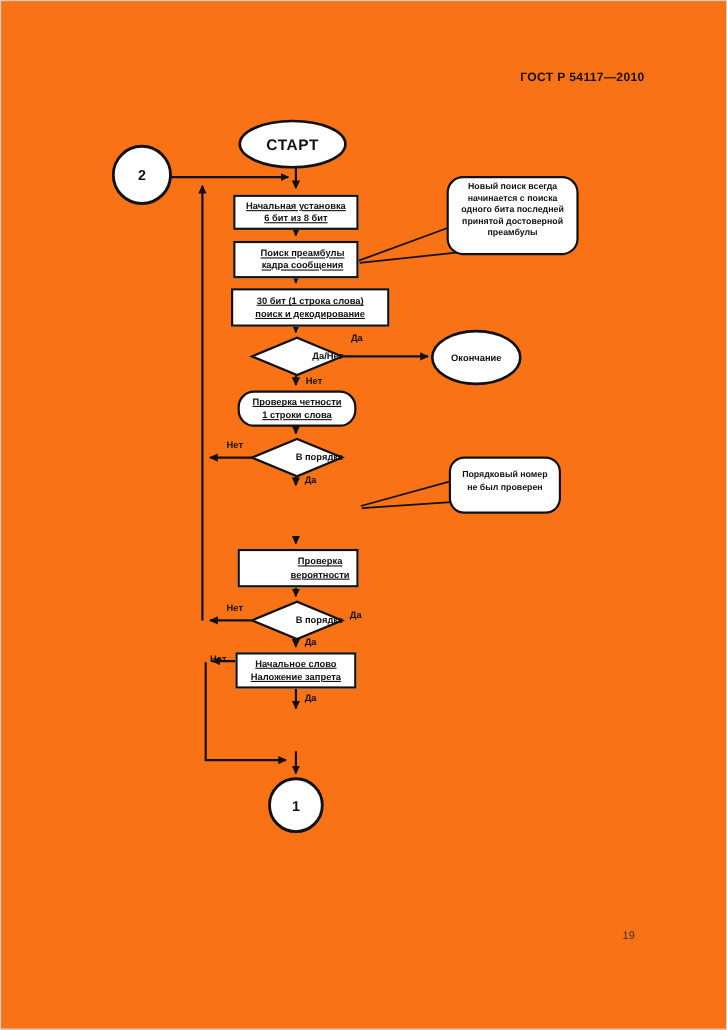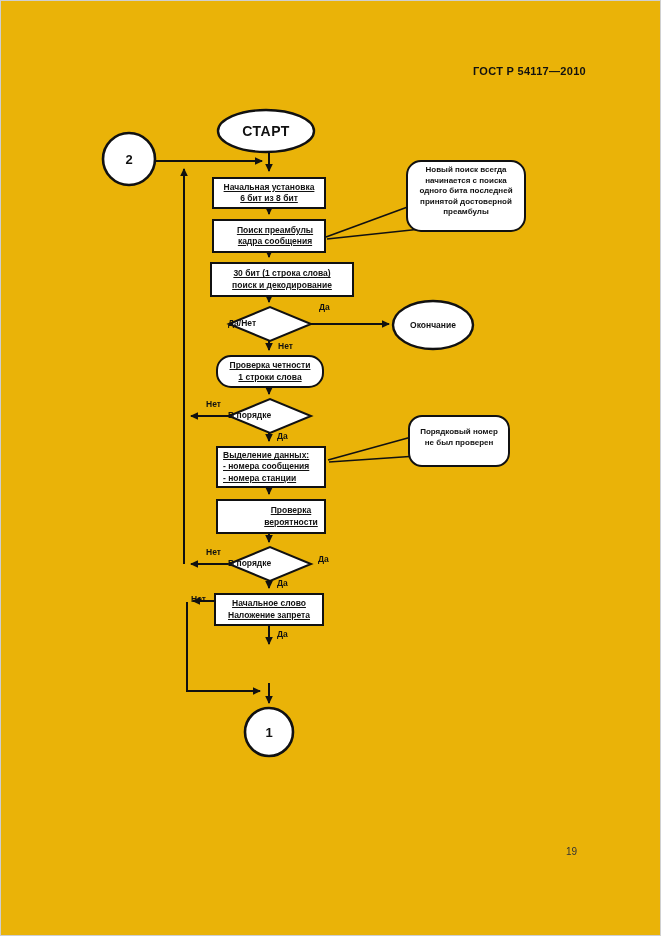--- a/index.html
+++ b/index.html
@@ -1,36 +1,36 @@
 <!DOCTYPE html>
 <html><head>
 <meta charset="utf-8">
 <style>
   html,body{margin:0;padding:0;background:#e8e8e8;}
   #page{
     position:relative;width:661px;height:936px;margin:0 auto;
-    background:#eab308;border:1px solid #cfcfcf;box-sizing:border-box;
+    background:#f97316;border:1px solid #cfcfcf;box-sizing:border-box;
     font-family:"Liberation Sans",sans-serif;color:#111;overflow:hidden;
   }
   #canvas{position:absolute;left:0;top:0;}
   .hdr{
     position:absolute;top:64px;right:74px;
     font-size:11px;font-weight:700;letter-spacing:0.3px;
   }
   .pageno{position:absolute;left:565px;top:845px;font-size:10px;color:#333;}
   .box{
     position:absolute;box-sizing:border-box;border:2px solid #111;background:#fff;
     display:flex;align-items:center;justify-content:center;text-align:center;
     font-size:8.5px;font-weight:700;line-height:1.3;white-space:pre-line;text-decoration:underline;
   }
   .box.leftalign{justify-content:flex-start;text-align:left;padding-left:5px;}
   .lbl{
     position:absolute;font-size:8.5px;font-weight:700;white-space:pre-line;
   }
-  .ctr{text-align:left;}
+  .ctr{text-align:right;}
   .term-lbl{
     position:absolute;display:flex;align-items:center;justify-content:center;
     font-weight:700;text-align:center;
   }
   .callout-txt{
     position:absolute;font-size:8px;font-weight:700;line-height:1.32;
     text-align:center;white-space:pre-line;
   }
   .conn-lbl{
     position:absolute;display:flex;align-items:center;justify-content:center;
@@ -106,23 +106,20 @@
   <div class="conn-lbl" style="left:254px;top:721px;width:28px;height:20px;">1</div>
 
   <div class="box" style="left:211px;top:176px;width:114px;height:32px;">Начальная установка
 6 бит из 8 бит</div>
   <div class="box" style="left:211px;top:218px;width:114px;height:34px;padding-left:12px;">Поиск преамбулы
 кадра сообщения</div>
   <div class="box" style="left:209px;top:261px;width:144px;height:35px;">30 бит (1 строка слова)
 поиск и декодирование</div>
   <div class="box" style="left:215px;top:354px;width:108px;height:33px;border-radius:15px;">Проверка четности
 1 строки слова</div>
-  <div class="box leftalign" style="left:215px;top:445px;width:110px;height:42px;">Выделение данных:
-- номера сообщения
-- номера станции</div>
   <div class="box" style="left:215px;top:498px;width:110px;height:35px;padding-left:40px;">Проверка
 вероятности</div>
   <div class="box" style="left:213px;top:592px;width:110px;height:33px;">Начальное слово
 Наложение запрета</div>
 
   <div class="lbl ctr" style="left:227px;top:317px;width:84px;">Да/Нет</div>
   <div class="lbl ctr" style="left:227px;top:409px;width:84px;">В порядке</div>
   <div class="lbl ctr" style="left:227px;top:557px;width:84px;">В порядке</div>
 
   <div class="lbl" style="left:318px;top:301px;">Да</div>

